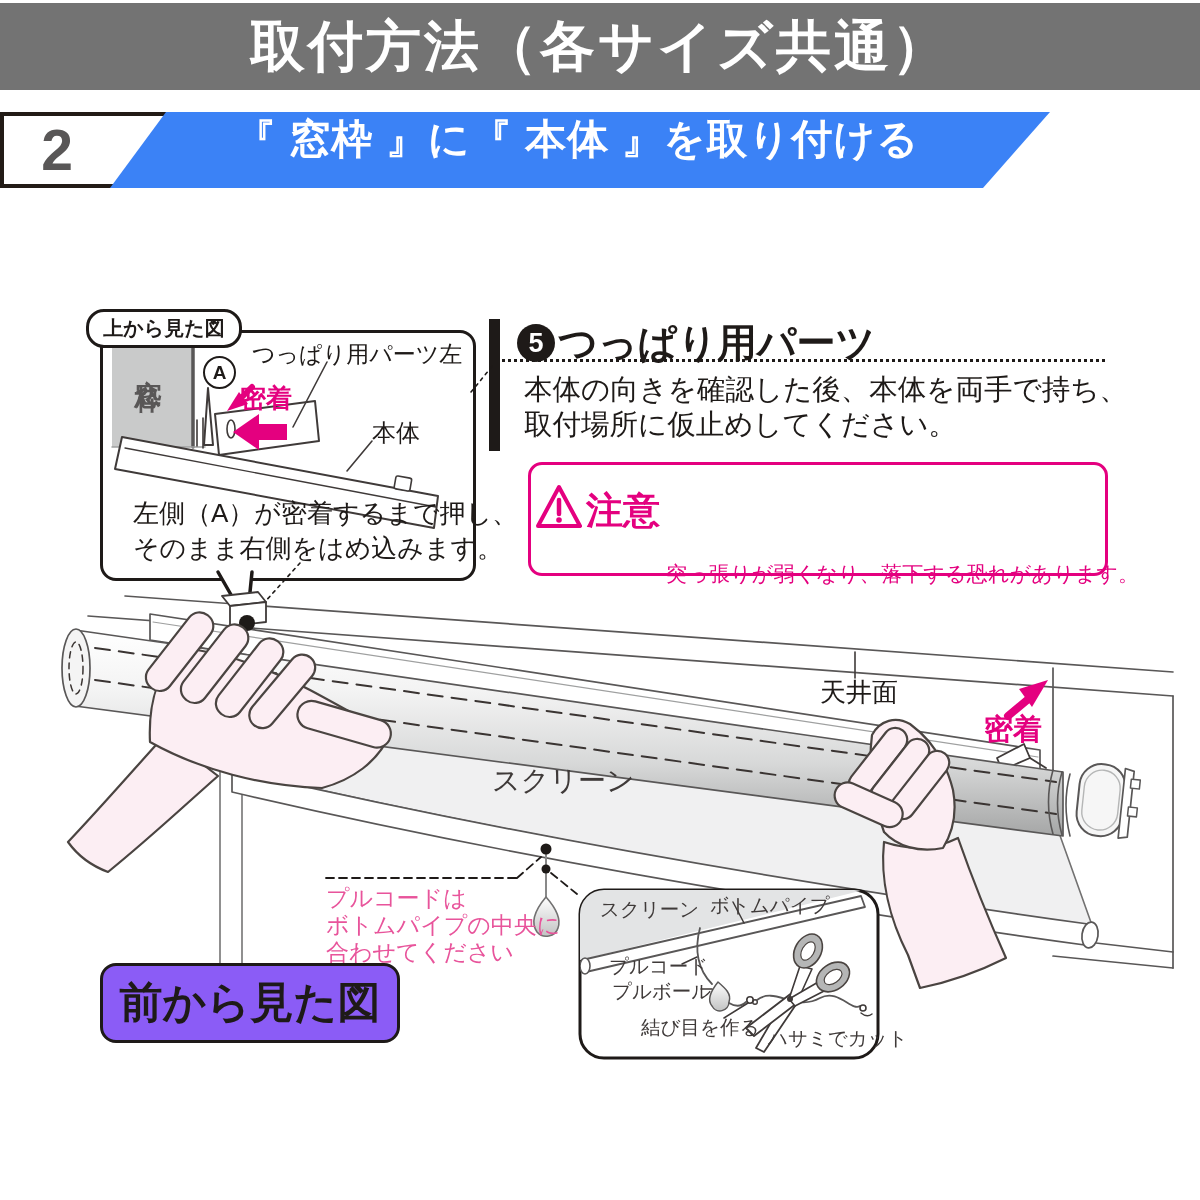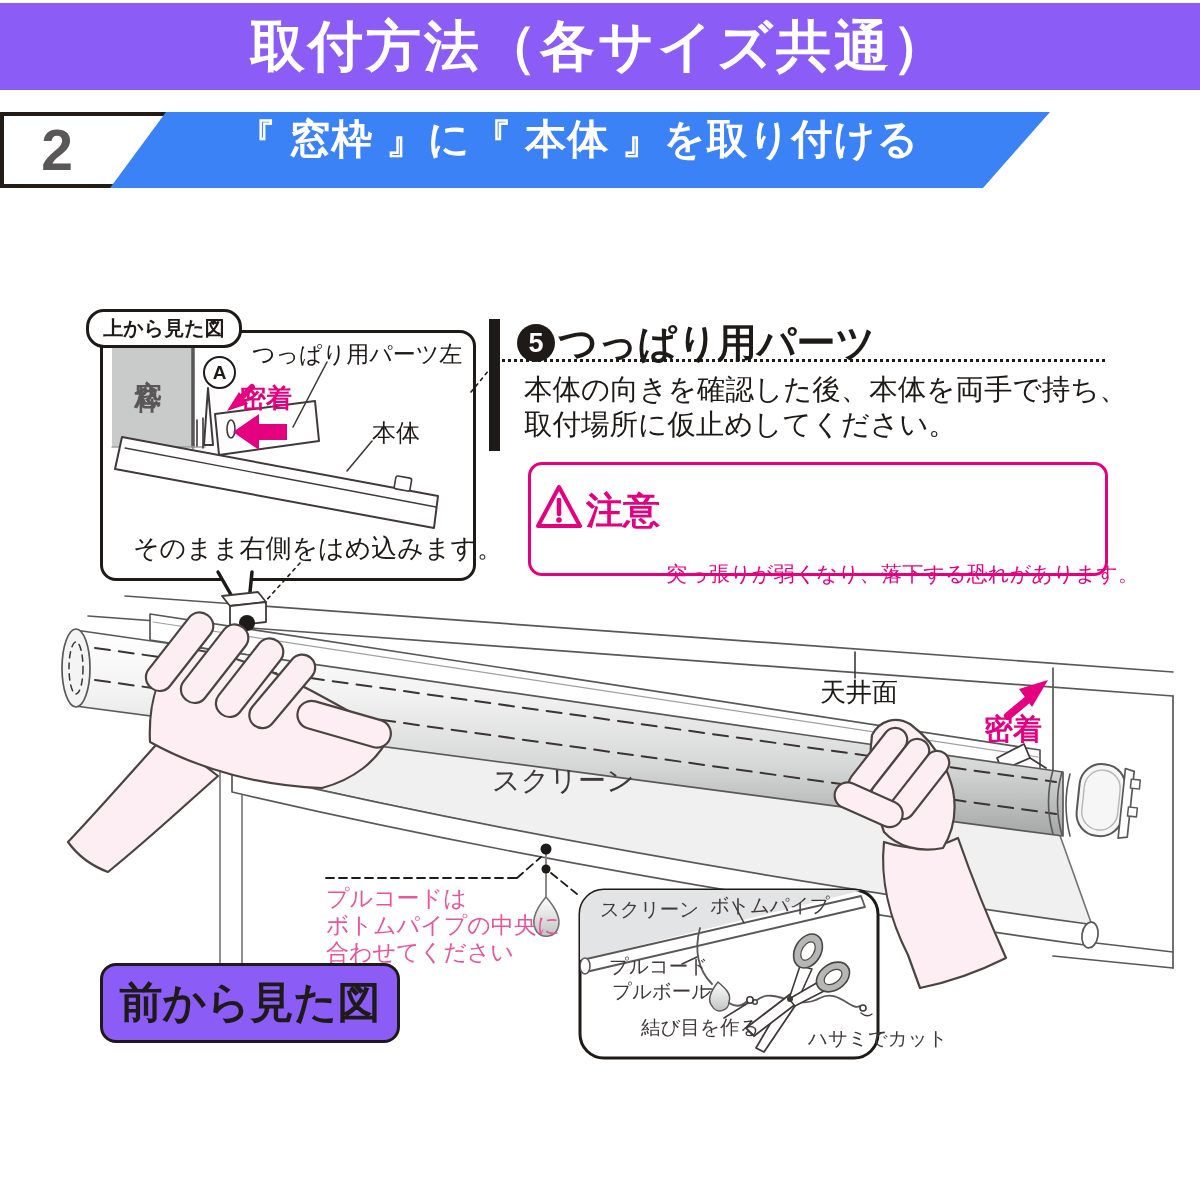--- a/index.html
+++ b/index.html
@@ -1,20 +1,20 @@
 <!DOCTYPE html>
 <html><head>
 <meta charset="utf-8">
 <style>
   html,body{margin:0;padding:0;background:#fff;}
   #canvas{position:relative;width:1200px;height:1200px;background:#fff;overflow:hidden;
           font-family:"Liberation Sans","DejaVu Sans",sans-serif;color:#1e1a18;}
   .abs{position:absolute;}
   
-  #top-banner{left:0;top:3px;width:1200px;height:87px;background:#8b5cf6;
+  #top-banner{left:0;top:3px;width:1200px;height:87px;background:#737373;
               display:flex;align-items:center;justify-content:center;}
   #top-banner .t{color:#fff;font-size:55px;font-weight:bold;letter-spacing:3px;}
   
   #step-banner{left:0;top:112px;width:1200px;height:76px;}
   #step-band{position:absolute;left:0;top:0;width:562px;height:76px;background:#fff;
              border-top:4px solid #221b16;border-bottom:4px solid #221b16;border-left:4px solid #221b16;
              box-sizing:border-box;}
   #step-num{position:absolute;left:18px;top:0;width:78px;height:76px;display:flex;align-items:center;
             justify-content:center;font-size:57px;font-weight:bold;color:#595757;}
   #step-para{position:absolute;left:110px;top:0;width:940px;height:76px;background:#3b82f6;
@@ -60,21 +60,21 @@
   #nt2{left:326px;top:910px;}
   #nt3{left:326px;top:937px;}
   #fv-box{left:100px;top:963px;width:294px;height:74px;border:3.5px solid #1e1a18;border-radius:16px;background:#8b5cf6;
           display:flex;align-items:center;justify-content:center;font-size:43px;font-weight:bold;z-index:6;}
   .ins{font-size:19.5px;color:#3f3a39;}
   #in-screen{left:600px;top:896px;}
   #in-pipe{left:710px;top:892px;}
   #in-cord{left:609px;top:953px;}
   #in-ball{left:612px;top:978px;}
   #in-knot{left:641px;top:1014px;}
-  #in-cut{left:808px;top:1025px;}
+  #in-cut{left:768px;top:1025px;}
   
   #art{position:absolute;left:0;top:0;width:1200px;height:1200px;z-index:4;pointer-events:none;}
 </style>
 </head>
 <body>
 
 <div id="canvas">
 
   <div class="abs" id="top-banner">
     <div class="t">取付方法（各サイズ共通）</div>
@@ -88,20 +88,21 @@
     <div id="step-num">2</div>
   </div>
 
   <div class="abs" id="tv-box"></div>
   <div class="abs" id="tv-pill">上から見た図</div>
   <div class="lbl" id="tv-madowaku">窓枠</div>
   <div class="abs" id="tv-circleA">A</div>
   <div class="lbl" id="tv-micchaku">密着</div>
   <div class="lbl" id="tv-part">つっぱり用パーツ左</div>
   <div class="lbl" id="tv-hontai">本体</div>
+  <div class="lbl" id="tv-cap1">左側（A）が密着するまで押し、</div>
   <div class="lbl" id="tv-cap2">そのまま右側をはめ込みます。</div>
 
   <div class="abs" id="s5-bar"></div>
   <div class="abs" id="s5-head">
     <span class="num">5</span>
     <span>つっぱり用パーツ</span>
   </div>
   <div class="abs" id="s5-dots"></div>
   <div class="lbl" id="s5-b1">本体の向きを確認した後、本体を両手で持ち、</div>
   <div class="lbl" id="s5-b2">取付場所に仮止めしてください。</div>

